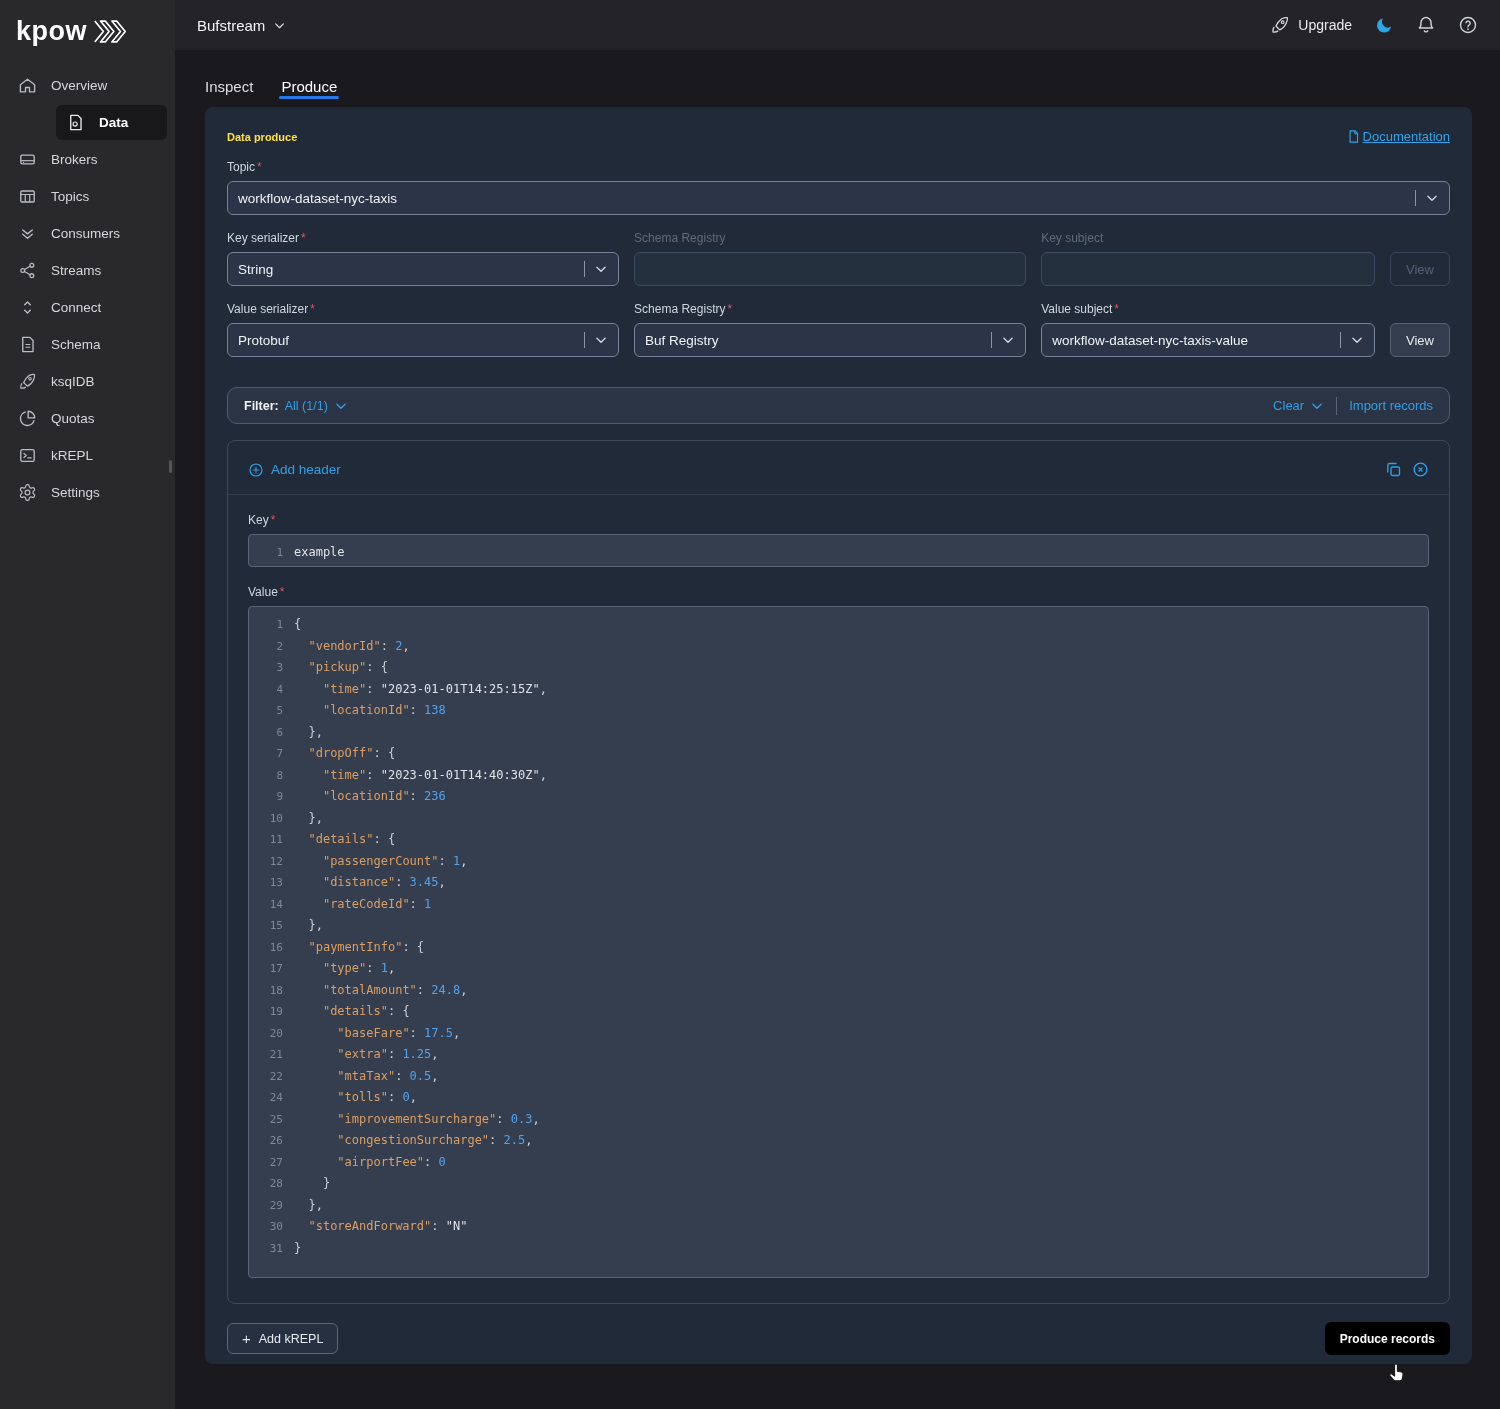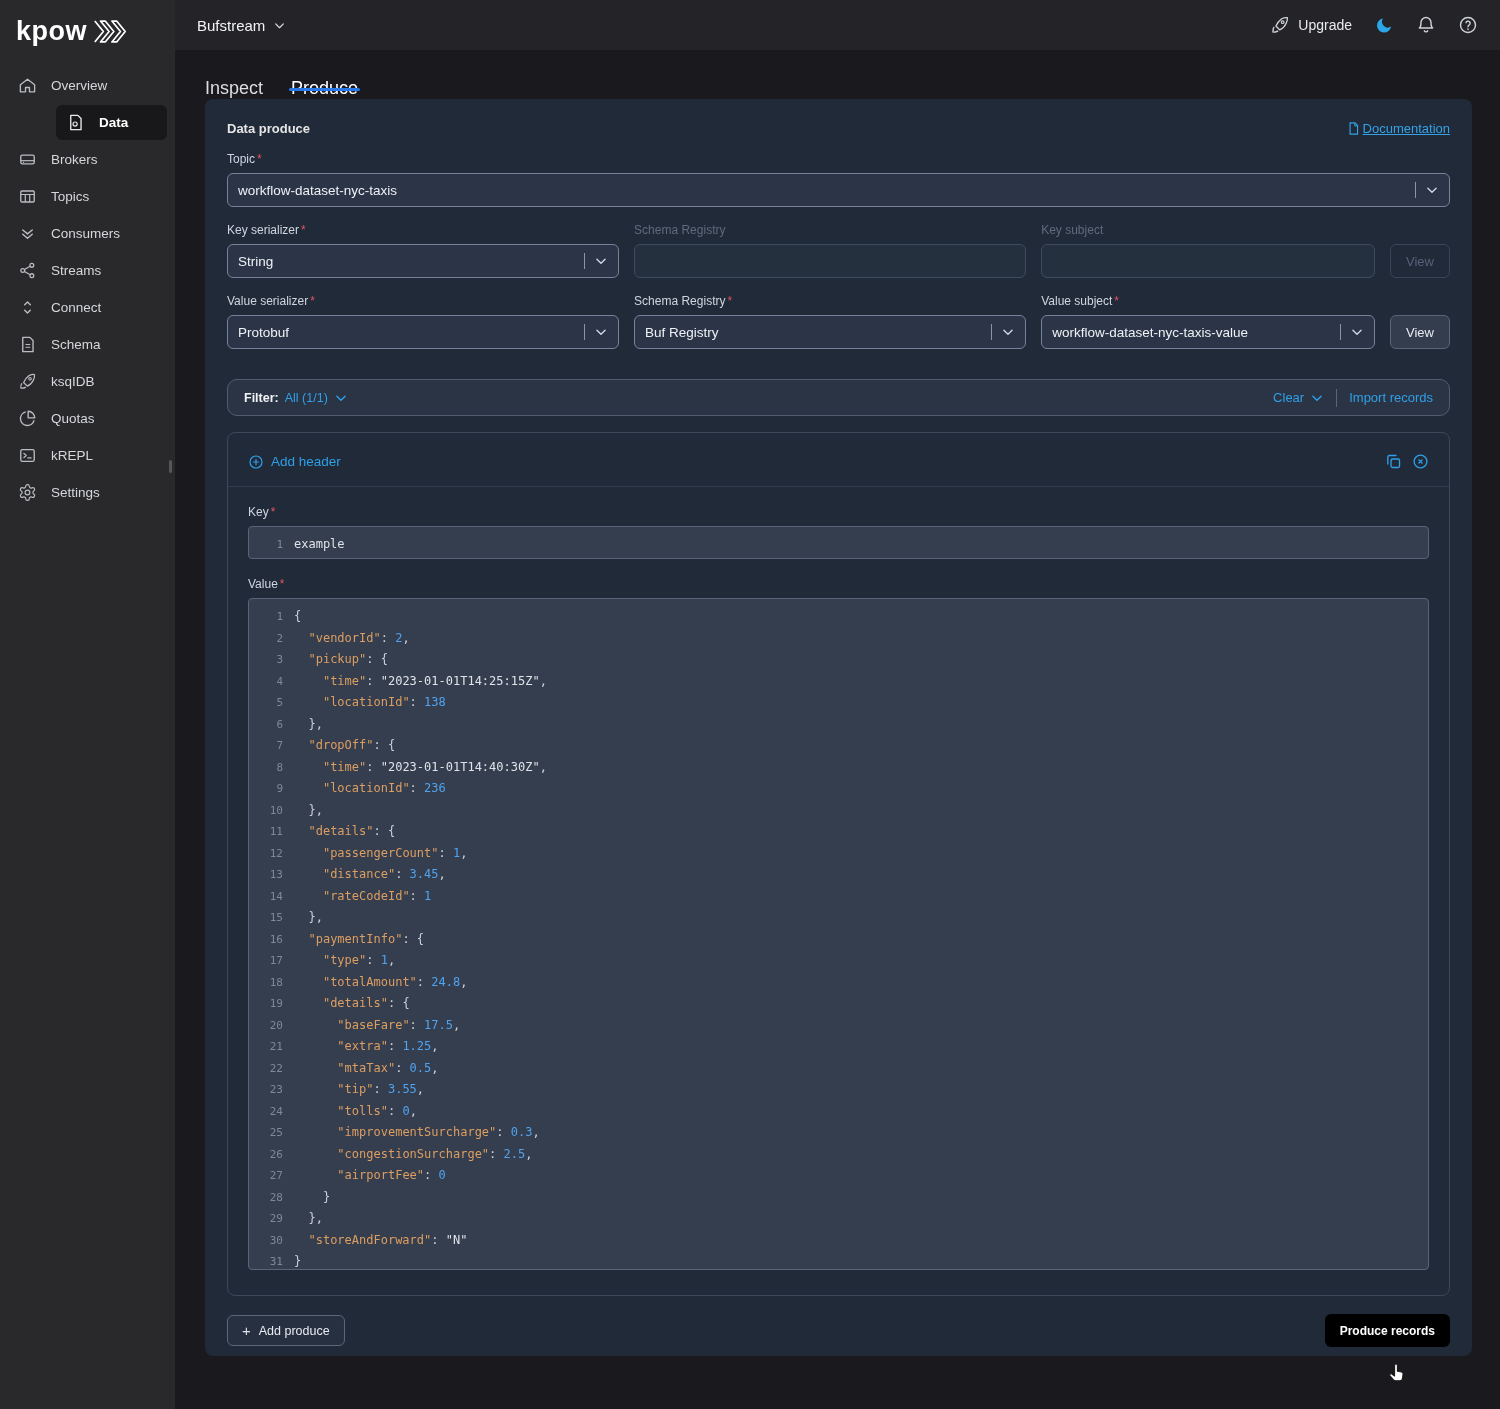--- a/index.html
+++ b/index.html
@@ -23,27 +23,27 @@
   .topbar { height:50px; background:#242428; display:flex; align-items:center; padding:0 22px; flex:0 0 50px; }
   .cluster { display:flex; align-items:center; gap:8px; color:#f2f3f5; font-size:15px; cursor:pointer; }
   .topbar-right { margin-left:auto; display:flex; align-items:center; gap:22px; }
   .upgrade { display:flex; align-items:center; gap:8px; color:#e8eaee; font-size:14px; cursor:pointer; }
   .tb-icon { width:20px; height:20px; display:inline-flex; color:#cfd2d8; cursor:pointer; }
   .tb-icon.moon { color:#2ba7e8; }
 
   
   .content { padding:0 28px 0 30px; flex:1; }
   .tabs { display:flex; gap:28px; padding-top:28px; }
-  .tab { font-size:18px; color:#dcdee2; padding-bottom:0; position:relative; cursor:pointer; }
+  .tab { font-size:15px; color:#dcdee2; padding-bottom:12px; position:relative; cursor:pointer; }
   .tab.active { color:#fff; }
   .tab.active::after { content:""; position:absolute; left:-2px; right:-2px; bottom:8px; height:3px; background:#2677e8; border-radius:2px; }
 
   .panel { background:#212a38; border-radius:8px; padding:22px; width:1267px; height:1257px; position:relative; }
   .panel-head { display:flex; align-items:center; }
-  .panel-title { font-size:13px; font-weight:bold; color:#e5e5e5; }
+  .panel-title { font-size:11px; font-weight:bold; color:#fde047; }
   .doc-link { margin-left:auto; display:flex; align-items:center; gap:2px; color:#35a2e8; font-size:13px; cursor:pointer; }
   .doc-link .label { text-decoration:underline; }
 
   .field-label { font-size:12px; color:#cfd6e0; margin:16px 0 7px 0; }
   .field-label.dim { color:#5f6a7c; }
   .req { color:#e0525e; margin-left:2px; }
 
   .select, .text-input { height:34px; border-radius:6px; background:#2b3547; border:1px solid #76829a; display:flex; align-items:center; padding:0 10px; font-size:13.5px; color:#eef1f5; cursor:pointer; }
   .select .val { flex:1; white-space:nowrap; overflow:hidden; }
   .select .divider { width:1px; height:16px; background:#8b95a8; margin:0 9px 0 6px; }
@@ -569,24 +569,20 @@
               </div>
               <div class="cline">
                 <span class="ln">21</span>
                 <span class="code"><span class="tok-p">      </span><span class="tok-k">"extra"</span><span class="tok-p">: </span><span class="tok-n">1.25</span><span class="tok-p">,</span></span>
               </div>
               <div class="cline">
                 <span class="ln">22</span>
                 <span class="code"><span class="tok-p">      </span><span class="tok-k">"mtaTax"</span><span class="tok-p">: </span><span class="tok-n">0.5</span><span class="tok-p">,</span></span>
               </div>
               <div class="cline">
-                <span class="ln">23</span>
-                <span class="code"><span class="tok-p">      </span><span class="tok-k">"tip"</span><span class="tok-p">: </span><span class="tok-n">3.55</span><span class="tok-p">,</span></span>
-              </div>
-              <div class="cline">
                 <span class="ln">24</span>
                 <span class="code"><span class="tok-p">      </span><span class="tok-k">"tolls"</span><span class="tok-p">: </span><span class="tok-n">0</span><span class="tok-p">,</span></span>
               </div>
               <div class="cline">
                 <span class="ln">25</span>
                 <span class="code"><span class="tok-p">      </span><span class="tok-k">"improvementSurcharge"</span><span class="tok-p">: </span><span class="tok-n">0.3</span><span class="tok-p">,</span></span>
               </div>
               <div class="cline">
                 <span class="ln">26</span>
                 <span class="code"><span class="tok-p">      </span><span class="tok-k">"congestionSurcharge"</span><span class="tok-p">: </span><span class="tok-n">2.5</span><span class="tok-p">,</span></span>
@@ -610,21 +606,21 @@
               <div class="cline">
                 <span class="ln">31</span>
                 <span class="code"><span class="tok-p">}</span></span>
               </div>
             </div>
         </div>
 
         <div class="bottom-row">
           <button class="add-record-btn">
             <span class="plus">+</span>
-            <span>Add produce</span>
+            <span>Add kREPL</span>
           </button>
           <button class="produce-btn">Produce records</button>
         </div>
       </section>
     </div>
   </div>
 
   <div class="cursor">
       <svg width="22" height="24">
         <use href="#hand-cursor"></use>

